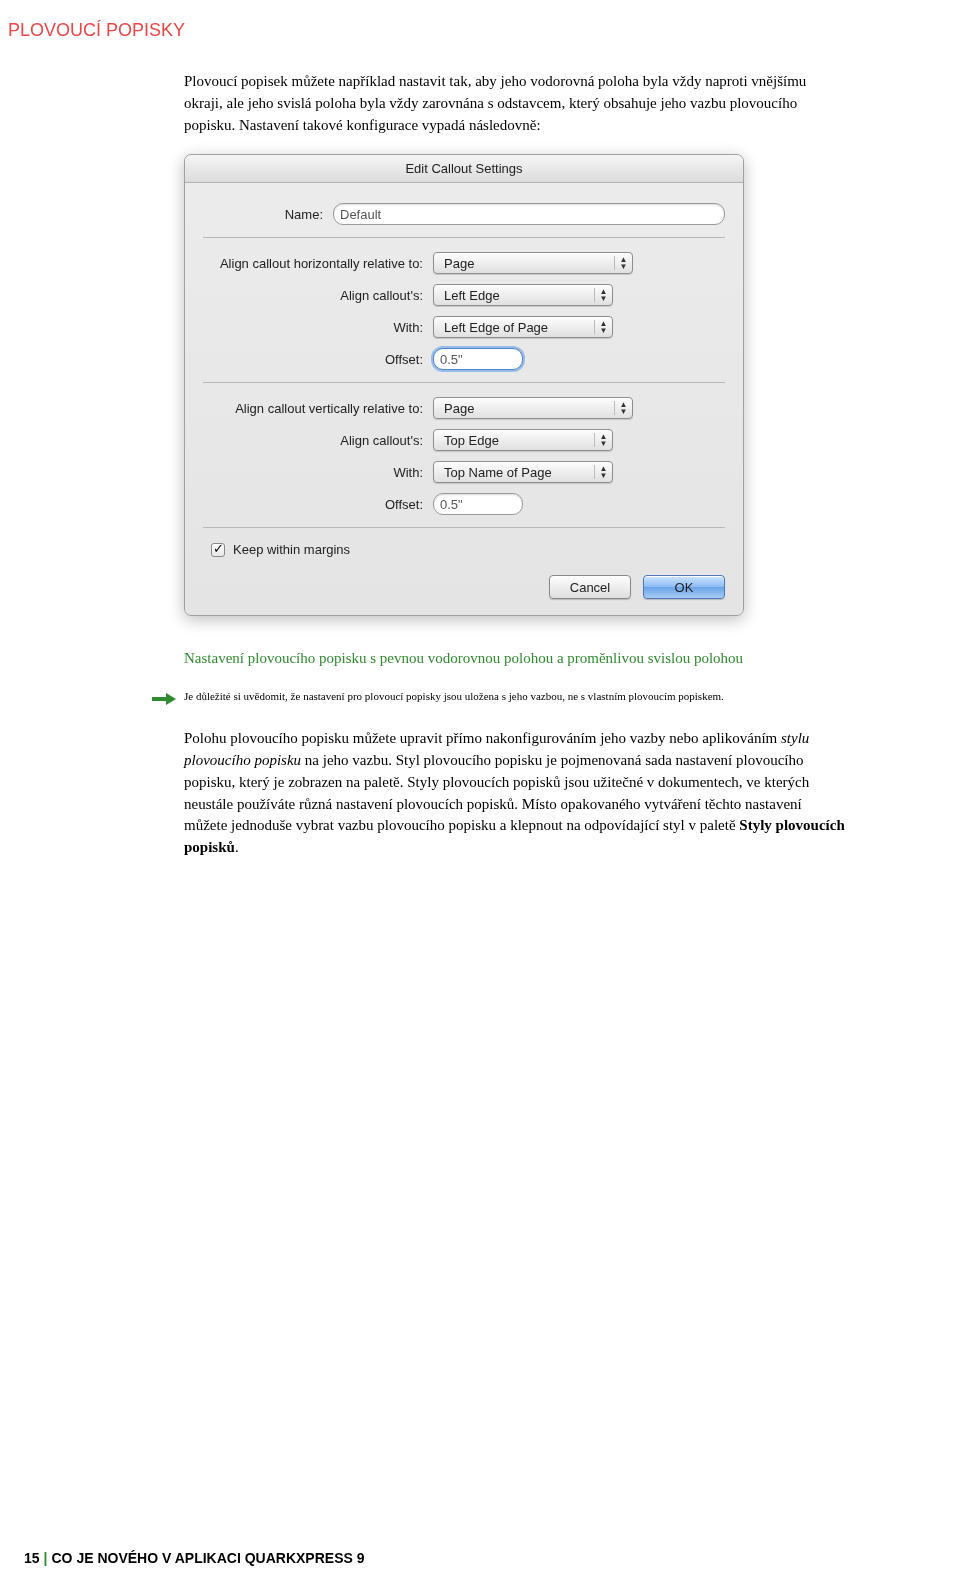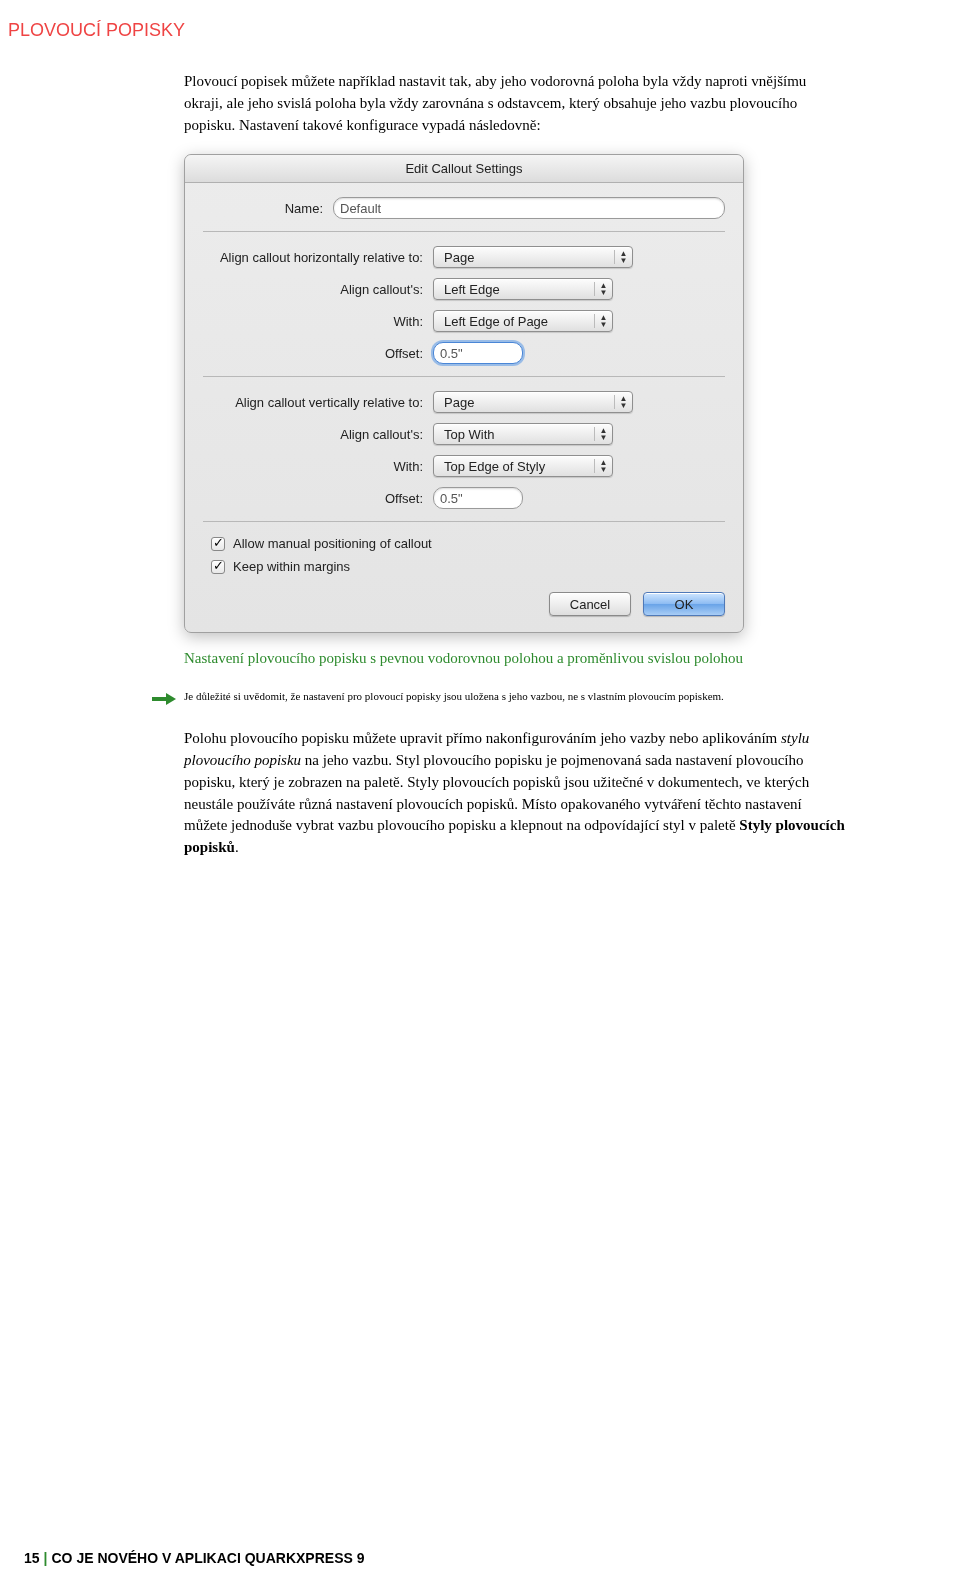--- a/index.html
+++ b/index.html
@@ -22,42 +22,42 @@
     margin-bottom: 30px;
     margin-left: -104px;
   }
   .body-text {
     font-size: 15px;
     line-height: 1.45;
     margin-bottom: 12px;
     margin-left: 72px;
   }
   .dialog-wrap {
-    margin: 18px 0 17px 72px;
+    margin: 18px 0 34px 72px;
   }
   .dialog {
     width: 560px;
     background: linear-gradient(#ececec,#e4e4e4);
     border: 1px solid #a0a0a0;
     border-radius: 7px;
     box-shadow: 0 4px 16px rgba(0,0,0,0.25);
     font-family: "Lucida Grande","Segoe UI",Arial,sans-serif;
     font-size: 13px;
     color: #222;
   }
   .dialog-title {
     text-align: center;
     font-size: 13px;
     padding: 6px 0;
     background: linear-gradient(#f5f5f5,#dcdcdc);
     border-bottom: 1px solid #b0b0b0;
     border-radius: 7px 7px 0 0;
   }
   .dialog-body {
-    padding: 14px 18px 16px 18px;
+    padding: 20px 18px 16px 18px;
   }
   .row {
     display: flex;
     align-items: center;
     margin-bottom: 10px;
   }
   .row .lbl {
     width: 230px;
     text-align: right;
     padding-right: 10px;
@@ -241,44 +241,40 @@
         <div class="row">
           <div class="lbl">Align callout vertically relative to:</div>
           <div class="select wide">
             <span>Page</span>
             <span class="arrows"></span>
           </div>
         </div>
         <div class="row">
           <div class="lbl">Align callout's:</div>
           <div class="select">
-            <span>Top With</span>
+            <span>Top Edge</span>
             <span class="arrows"></span>
           </div>
         </div>
         <div class="row">
           <div class="lbl">With:</div>
           <div class="select">
-            <span>Top Edge of Styly</span>
+            <span>Top Name of Page</span>
             <span class="arrows"></span>
           </div>
         </div>
         <div class="row">
           <div class="lbl">Offset:</div>
           <div class="textfield small">
               <span>0.5"</span>
             </div>
         </div>
 
         <hr class="sep">
 
-        <div class="chk-row">
-          <div class="chk on"></div>
-          <span>Allow manual positioning of callout</span>
-        </div>
         <div class="chk-row">
           <div class="chk on"></div>
           <span>Keep within margins</span>
         </div>
 
         <div class="btn-row">
           <div class="btn">
               <span>Cancel</span>
             </div>
           <div class="btn primary">

